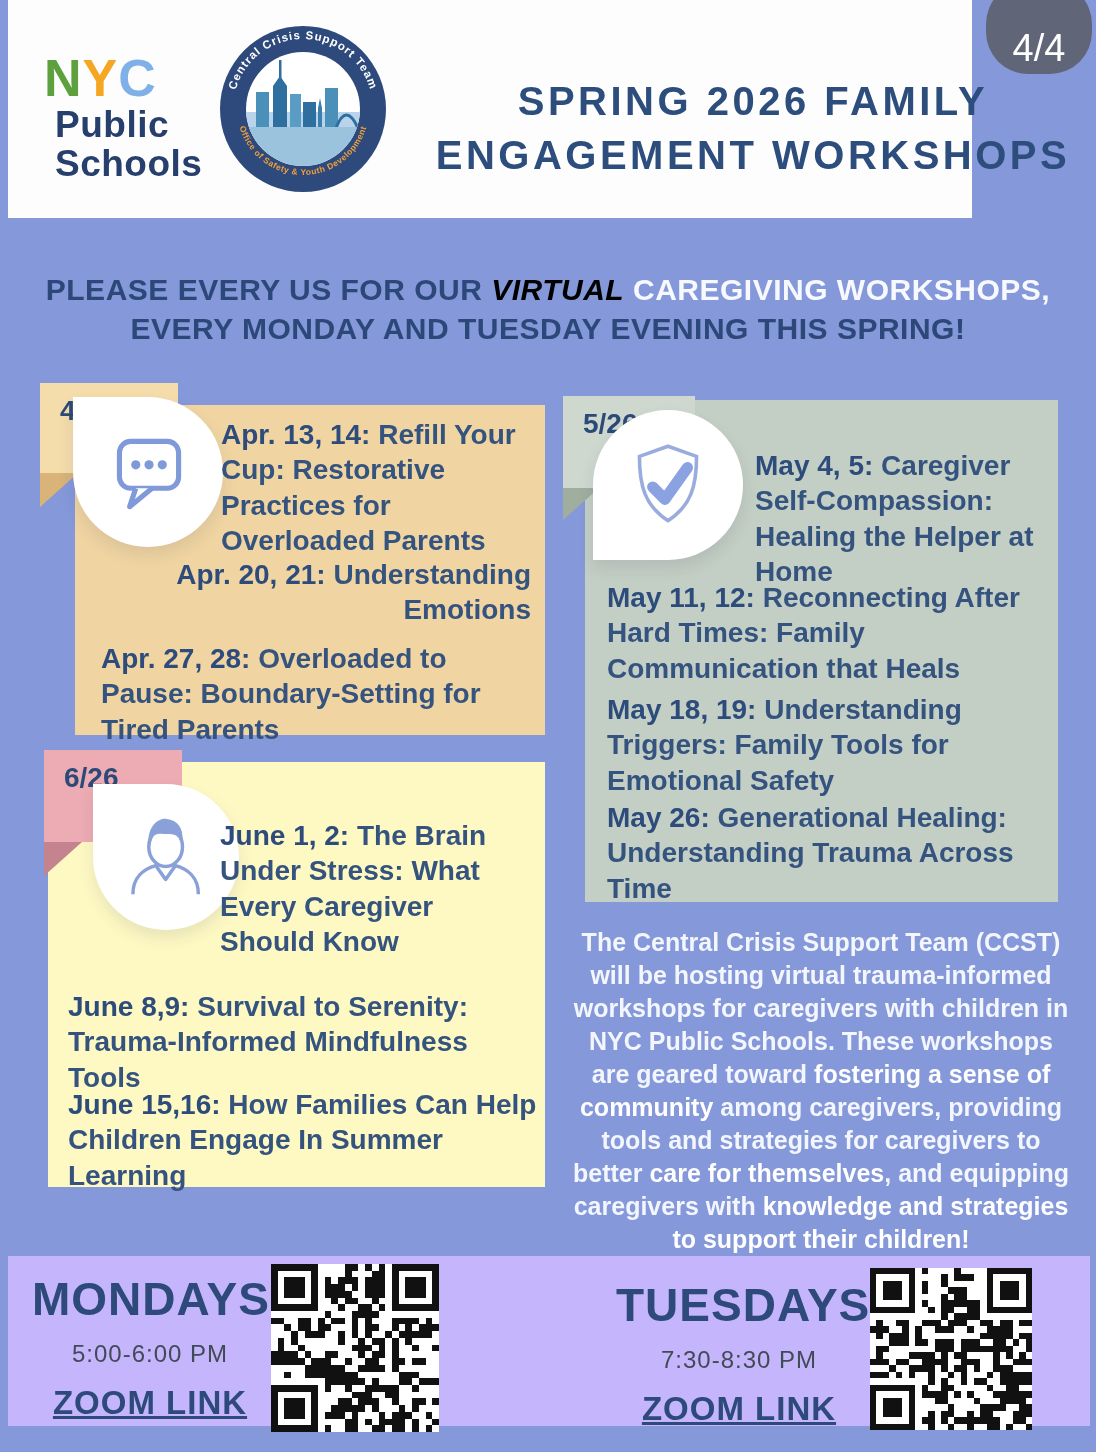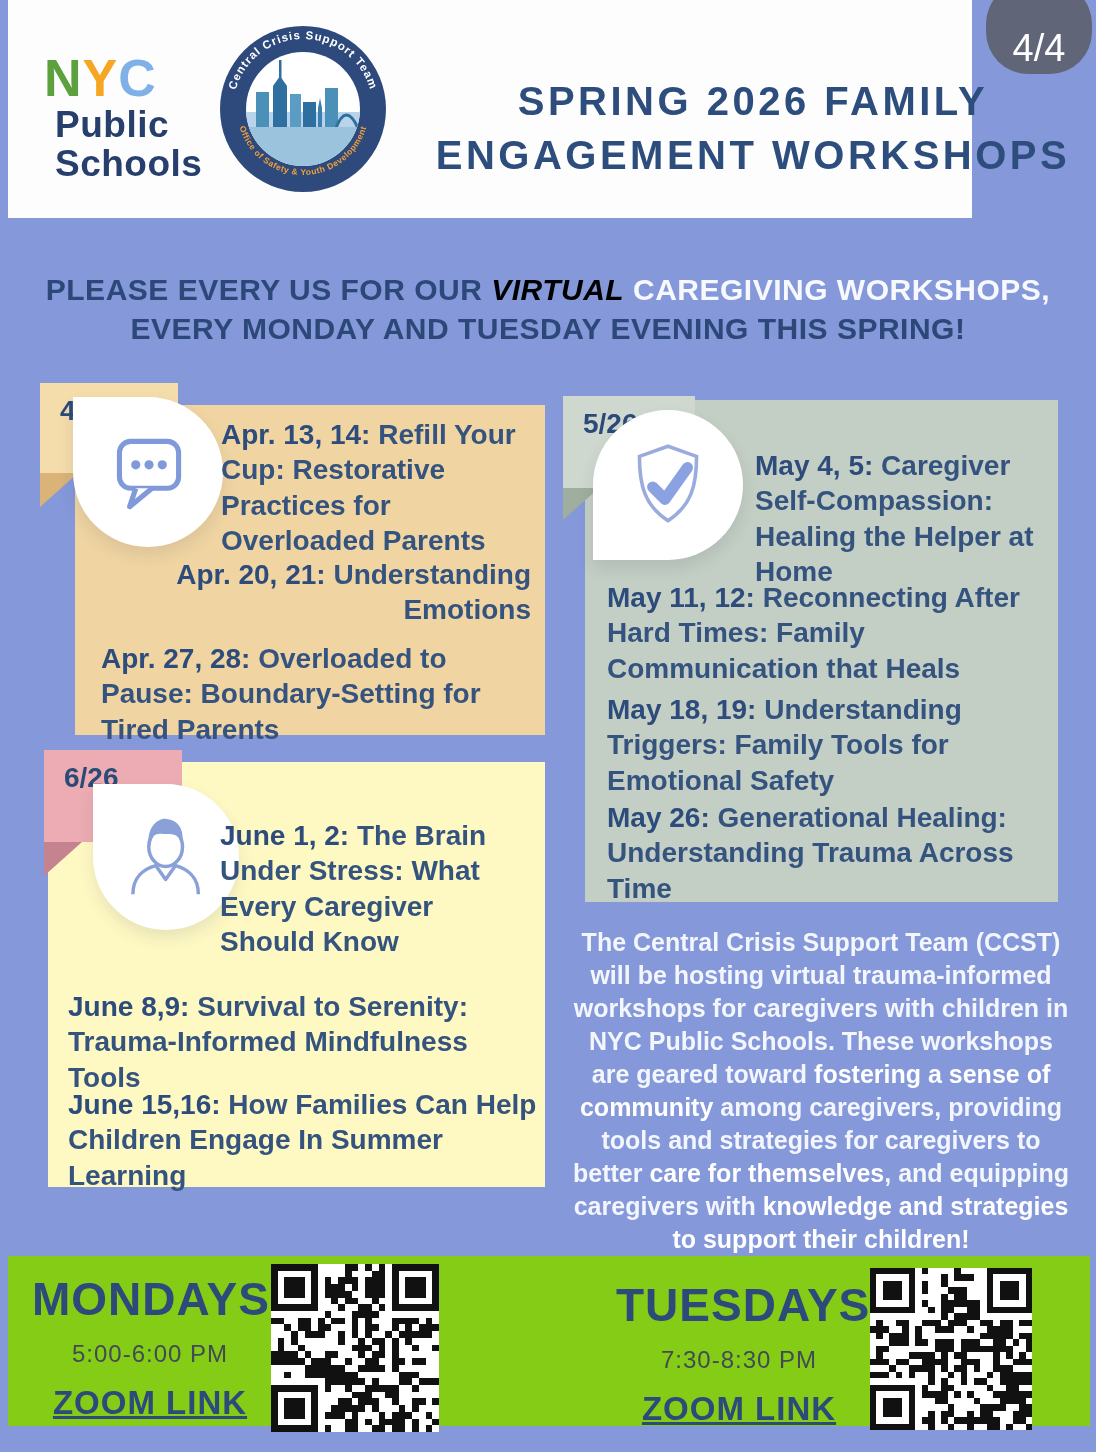--- a/index.html
+++ b/index.html
@@ -72,21 +72,21 @@
   .card-jun .e2 { left:20px;  top:215px; width:465px;margin-top:12px; }
   .card-jun .e3 { left:20px;  top:325px; width:472px; }
 
   
   .about {
     position:absolute; left:572px; top:926px; width:498px; margin:0;
     text-align:center; font-size:25px; line-height:1.32; color:#f3f6fd; font-weight:600;
   }
   .about strong { color:#ffffff; font-weight:800; }
   
-  .footer { position:absolute; left:8px; top:1256px; width:1082px; height:170px; background:#84cc16; }
+  .footer { position:absolute; left:8px; top:1256px; width:1082px; height:170px; background:#c4b5fd; }
   .sched { position:absolute; text-align:center; }
   .sched .day  { font-size:46px; font-weight:800; color:#2d4a7b; letter-spacing:1px; }
   .sched .time { font-size:24px; font-weight:400; color:#414b55; margin-top:14px; letter-spacing:1px; }
   .sched .link {
     display:inline-block; font-size:33px; font-weight:800; color:#2d4a7b;
     text-decoration:underline; margin-top:16px; letter-spacing:1px;
   }
   .sched-mon { left:24px;  top:16px; width:236px; }
   .sched-tue { left:608px; top:22px; width:246px; }
   .qr { position:absolute; background:#fff; }

